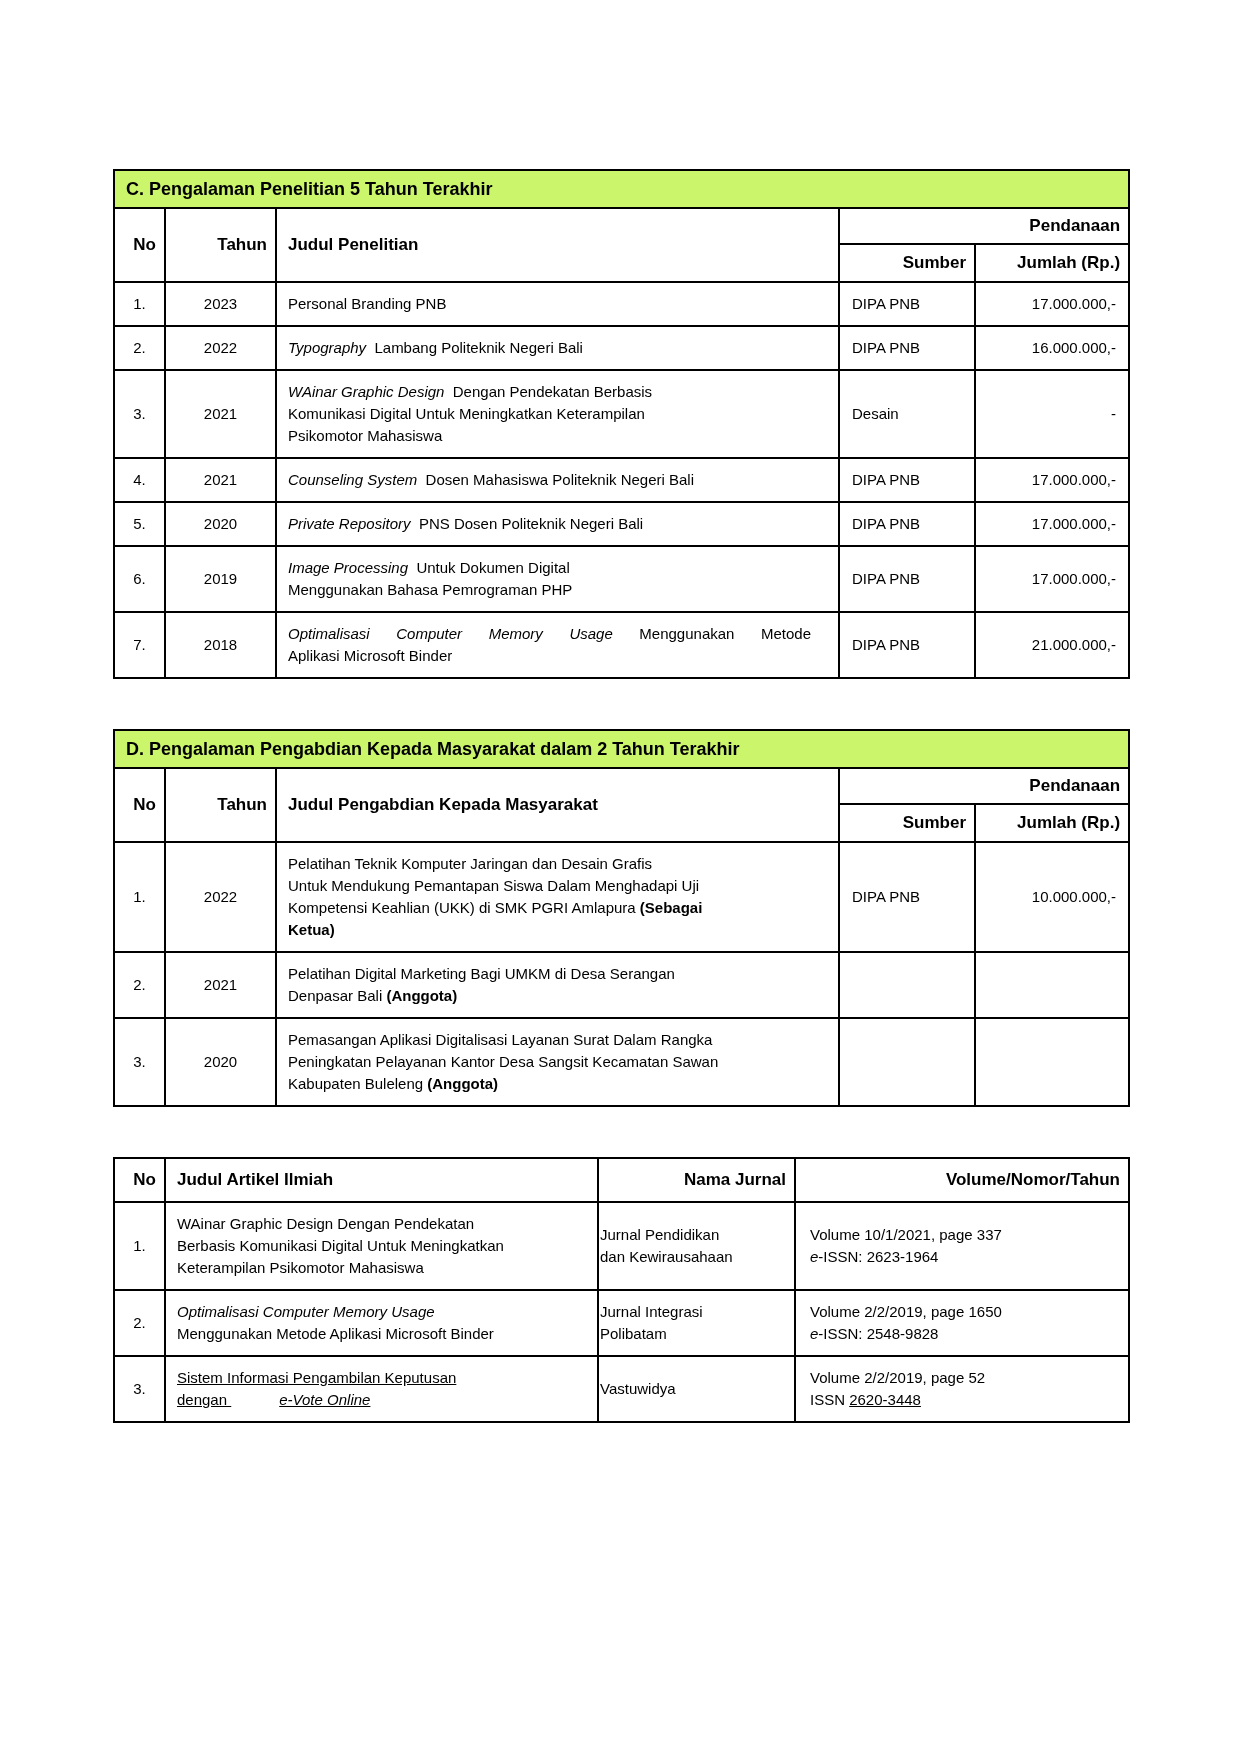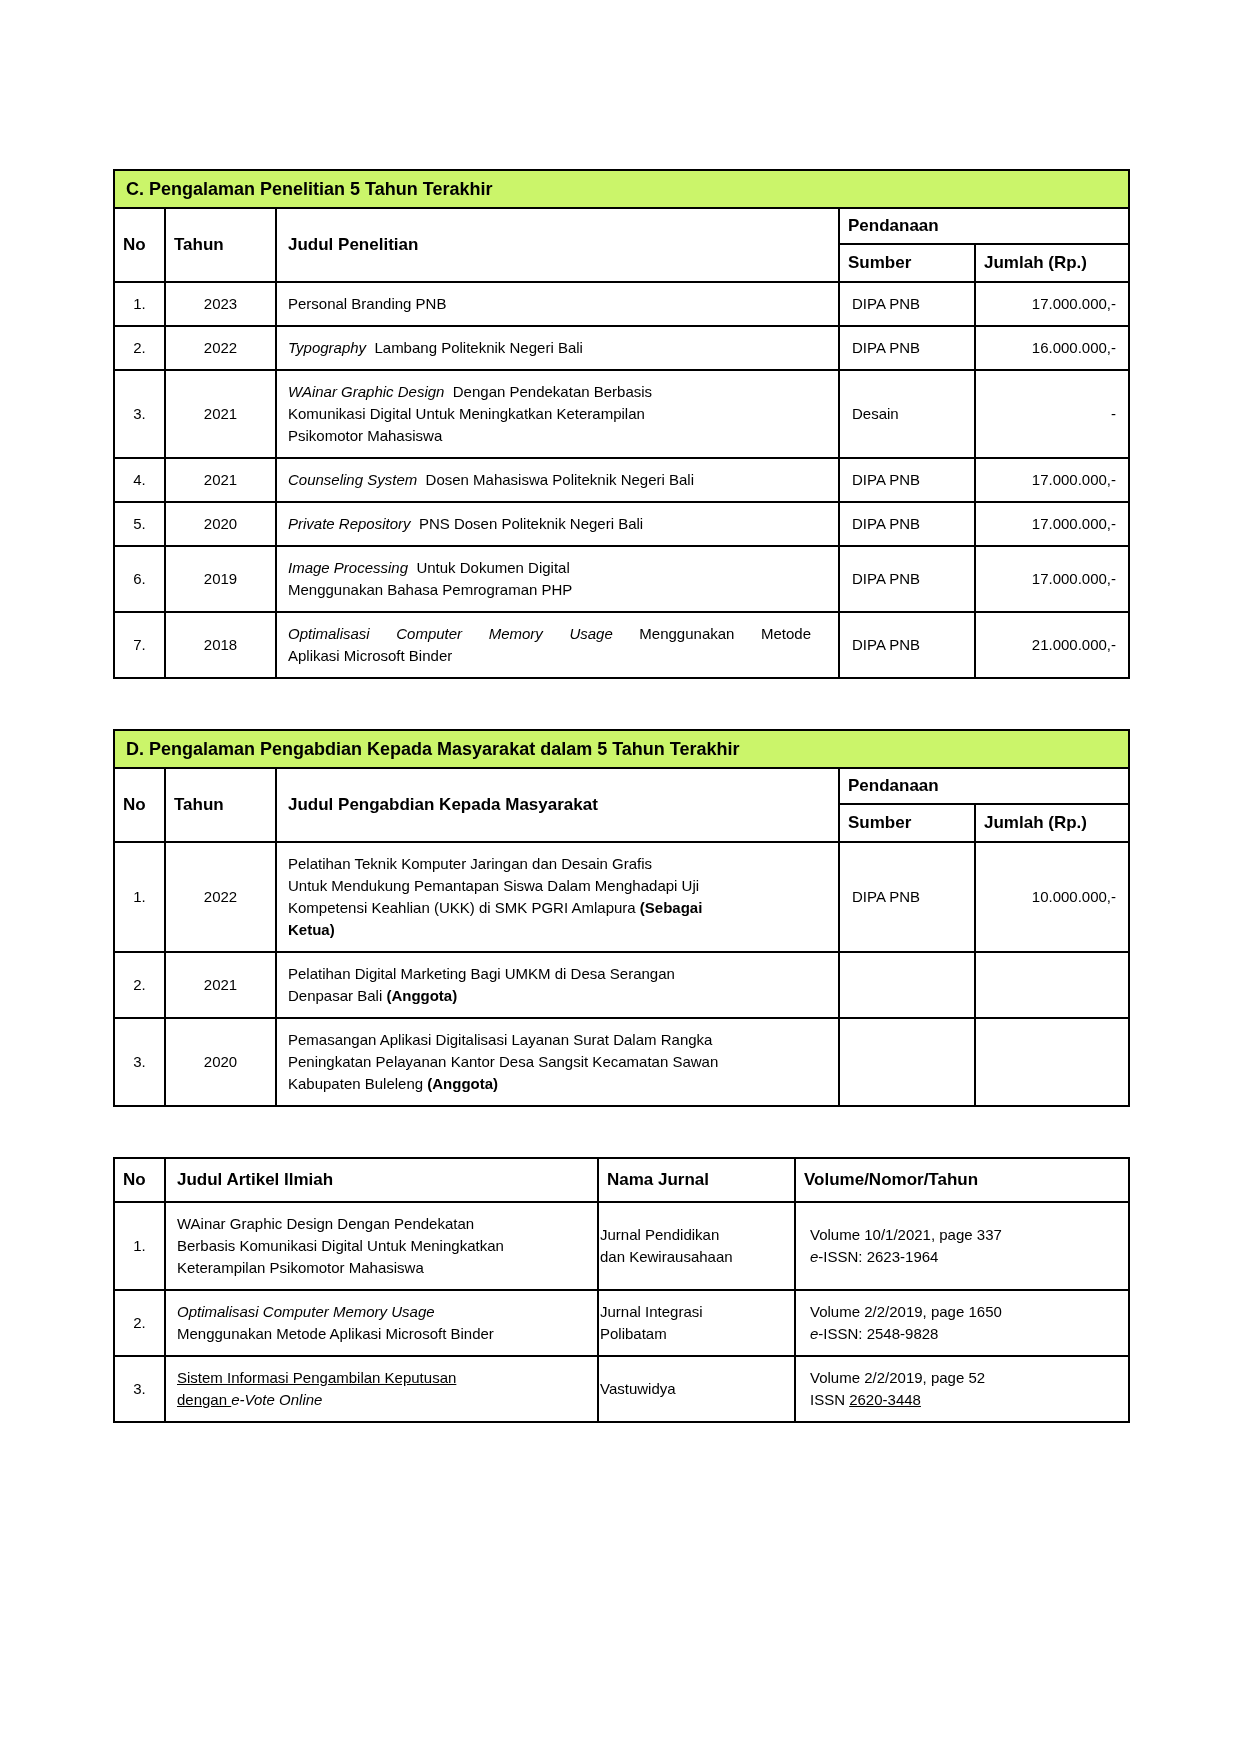--- a/index.html
+++ b/index.html
@@ -13,21 +13,21 @@
   .doc { padding:169px 113px 0 113px; }
   table.sec {
     border-collapse:collapse; table-layout:fixed;
     width:1015px; margin:0 0 50px 0;
   }
   table.sec th, table.sec td { border:2px solid var(--bd); overflow:hidden; }
   td.sec-title {
     background:var(--hl); font-weight:bold; font-size:18px;
     text-align:left; padding:6px 11px; height:38px;
   }
-  thead th { font-size:17px; font-weight:bold; text-align:left; vertical-align:middle; padding:5px 8px; }
+  thead th { font-size:17px; font-weight:bold; text-align:right; vertical-align:middle; padding:5px 8px; }
   thead th.h-left { text-align:left; padding-left:11px; }
   thead tr.hrow1 th { height:36px; }
   thead tr.hrow2 th { height:38px; }
   thead tr.hrow-e th { height:44px; }
   tbody td { font-size:15px; line-height:22px; vertical-align:middle; padding:10px 8px; }
   td.cell-no, td.cell-year { text-align:center; }
   td.cell-title { padding-left:11px; padding-right:27px; }
   td.cell-source { padding-left:12px; }
   td.cell-amount { text-align:right; padding-right:12px; }
   td.cell-journal { padding-left:1px; }
@@ -136,21 +136,21 @@
   <table class="sec">
     <colgroup>
       <col style="width:51px">
         <col style="width:111px">
         <col style="width:563px">
       <col style="width:136px">
         <col style="width:154px">
     </colgroup>
     <thead>
       <tr>
-        <td class="sec-title" colspan="5">D. Pengalaman Pengabdian Kepada Masyarakat dalam 5 Tahun Terakhir</td>
+        <td class="sec-title" colspan="5">D. Pengalaman Pengabdian Kepada Masyarakat dalam 2 Tahun Terakhir</td>
       </tr>
       <tr class="hrow1">
         <th rowspan="2">No</th>
         <th rowspan="2">Tahun</th>
         <th rowspan="2" class="h-left">Judul Pengabdian Kepada Masyarakat</th>
         <th colspan="2">Pendanaan</th>
       </tr>
       <tr class="hrow2">
         <th>Sumber</th>
         <th>Jumlah (Rp.)</th>
@@ -237,21 +237,21 @@
           </td>
           <td class="cell-volume">
             <div><span>Volume 2/2/2019, page 1650</span></div>
             <div><span style="font-style: italic;">e</span><span>-ISSN: 2548-9828</span></div>
           </td>
         </tr>
         <tr>
           <td class="cell-no">3.</td>
           <td class="cell-title">
             <div><span style="text-decoration: underline;">Sistem Informasi Pengambilan Keputusan</span></div>
-            <div><span style="text-decoration: underline;">dengan </span><span style="font-style: italic; ">e-Vote Online</span></div>
+            <div><span style="text-decoration: underline;">dengan </span><span style="font-style: italic; text-decoration: underline; margin-left: 48px;">e-Vote Online</span></div>
           </td>
           <td class="cell-journal">
             <div><span>Vastuwidya</span></div>
           </td>
           <td class="cell-volume">
             <div><span>Volume 2/2/2019, page 52</span></div>
             <div><span>ISSN </span><span style="text-decoration: underline;">2620-3448</span></div>
           </td>
         </tr>
       </tbody>

